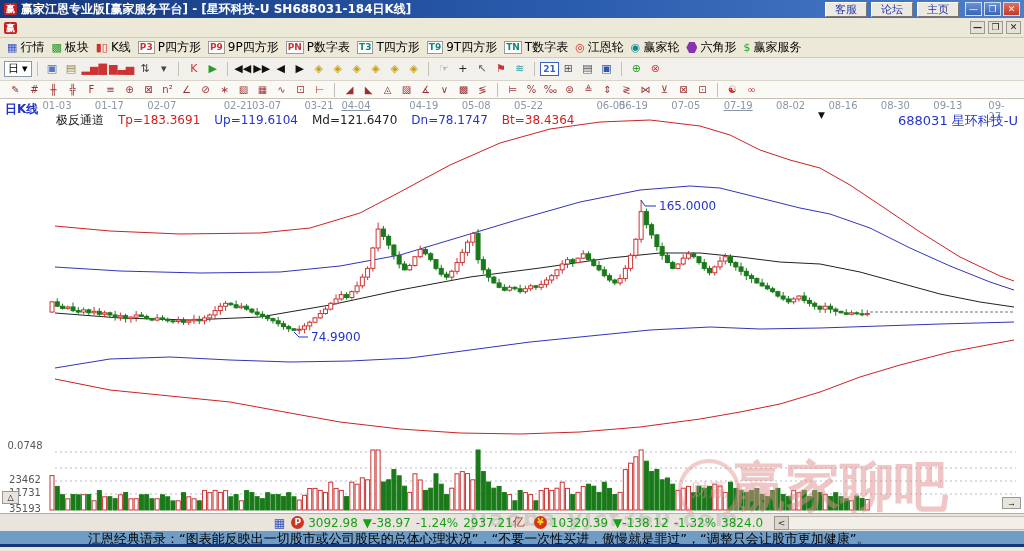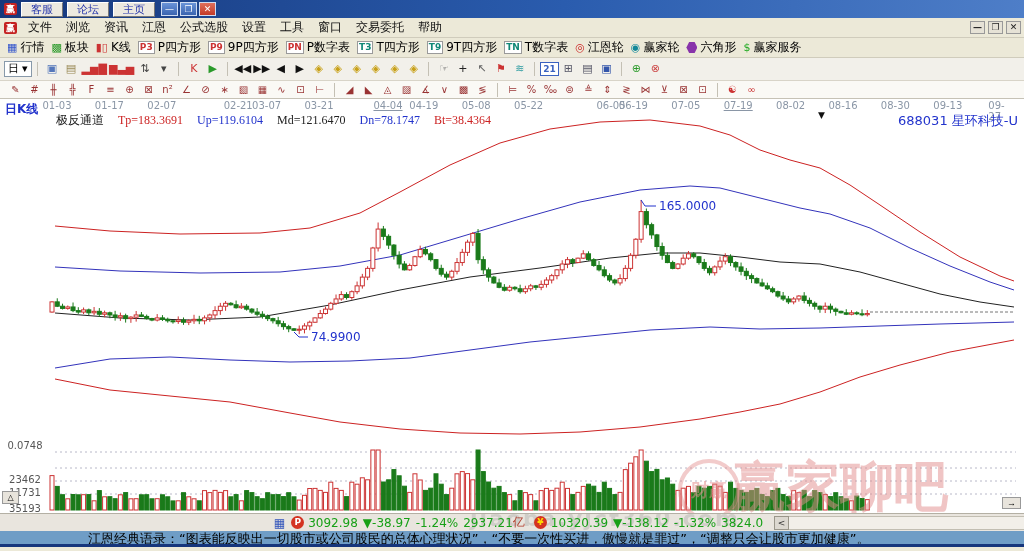--- a/index.html
+++ b/index.html
@@ -39,28 +39,28 @@
   .tsep{width:1px;height:14px;background:#c4c0b4;margin:0 5px;}
   .period{border:1px solid #89a;background:#fff;font-size:11px;line-height:14px;padding:0 3px;display:flex;gap:3px;}
   .cal{border:1px solid #3a62c0;background:#fff;color:#3a62c0;font-size:9px;font-weight:bold;line-height:12px;padding:0 2px;}
   
   .chart{position:relative;height:414px;background:#fff;overflow:hidden;}
   .chart svg{position:absolute;left:0;top:0;z-index:2;}
   .pane-label{position:absolute;left:5px;top:2px;color:#2233cc;font-weight:bold;font-size:12px;z-index:3;}
   .date-label{position:absolute;top:1px;font-size:10px;color:#8a96a6;transform:translateX(-50%);z-index:3;}
   .stock-label{position:absolute;right:6px;top:13px;color:#2233cc;font-size:13px;z-index:3;}
   .param-line{position:absolute;left:56px;top:13px;font-size:12px;z-index:3;white-space:nowrap;}
-  .param-line span{margin-right:14px;font-family:Liberation Serif, serif;}
+  .param-line span{margin-right:14px;}
   .marker-down{position:absolute;left:818px;top:11px;font-size:9px;color:#111;z-index:3;}
   .vol-label{position:absolute;width:50px;left:0;text-align:center;font-size:10px;color:#555;z-index:3;}
   .wm-qq{position:absolute;left:698px;top:322px;font-size:19px;color:#c9c9c9;letter-spacing:1px;z-index:4;pointer-events:none;white-space:nowrap;}
   .wm-big{position:absolute;left:732px;top:352px;font-size:54px;font-weight:bold;color:rgba(226,140,140,.5);z-index:4;pointer-events:none;white-space:nowrap;}
   .wm-logo{position:absolute;left:678px;top:360px;width:62px;height:62px;border:4px solid rgba(226,140,140,.45);
     border-radius:50%;z-index:4;pointer-events:none;display:flex;align-items:center;justify-content:center;}
-  .wm-logo span{font-size:18px;font-weight:bold;color:rgba(226,140,140,.55);}
+  .wm-logo span{font-size:18px;font-weight:normal;color:rgba(226,140,140,.55);}
   .pane-toggle{position:absolute;left:2px;top:392px;width:17px;height:13px;font-size:8px;line-height:10px;
     background:#e8e4dc;border:1px solid #999;z-index:5;padding:0;}
   .vol-next{position:absolute;left:1002px;top:398px;width:19px;height:12px;font-size:9px;line-height:9px;
     background:#e8e4dc;border:1px solid #999;z-index:5;padding:0;}
   
   .statusbar{position:relative;height:18px;background:#e9e5de;border-top:1px solid #b4b0a4;
     display:flex;align-items:center;font-size:12px;overflow:hidden;}
   .sb-grid{color:#3355bb;font-size:12px;margin:0 2px 0 4px;}
   .sb-circle{width:13px;height:13px;border-radius:50%;background:#d43322;color:#fff;font-size:9px;
     line-height:13px;text-align:center;font-weight:bold;margin:0 4px;flex:0 0 auto;}
@@ -77,42 +77,31 @@
   .quotebar{height:16px;background:#6f9dc6;border-bottom:3px solid #16367c;font-size:13px;color:#000;
     line-height:16px;padding-left:88px;white-space:nowrap;overflow:hidden;}
 </style>
 </head>
 <body>
 
 <div class="win">
 
   <div class="titlebar">
     <span class="tlogo">赢</span>
+    <span class="ttext">赢家江恩专业版[赢家服务平台] - [星环科技-U  SH688031-184日K线]</span>
     <span class="tbtn">客服</span>
     <span class="tbtn">论坛</span>
     <span class="tbtn">主页</span>
     <span class="wbtn">—</span>
     <span class="wbtn">❐</span>
     <span class="wbtn close">✕</span>
   </div>
 
   <div class="menubar">
     <span class="tlogo">赢</span>
-    <span id="menu-items" style="display:flex">
-        <span class="menu-item">文件</span>
-        <span class="menu-item">浏览</span>
-        <span class="menu-item">资讯</span>
-        <span class="menu-item">江恩</span>
-        <span class="menu-item">公式选股</span>
-        <span class="menu-item">设置</span>
-        <span class="menu-item">工具</span>
-        <span class="menu-item">窗口</span>
-        <span class="menu-item">交易委托</span>
-        <span class="menu-item">帮助</span>
-      </span>
     <span class="menu-right" id="menu-right">
         <span class="mwbtn">—</span>
         <span class="mwbtn">❐</span>
         <span class="mwbtn">✕</span>
       </span>
   </div>
 
   <div class="tb tb1" id="toolbar-main">
       <div class="tm-item">
         <span class="tm-ic" style="color: rgb(51, 85, 204);">▦</span>
@@ -256,21 +245,21 @@
 
   <div class="chart">
     <span class="pane-label">日K线</span>
     <div id="date-row">
         <span class="date-label" style="left: 57px;">01-03</span>
         <span class="date-label" style="left: 109.4px;">01-17</span>
         <span class="date-label" style="left: 161.8px;">02-07</span>
         <span class="date-label" style="left: 214.2px; padding-left: 48px;">02-21</span>
         <span class="date-label" style="left: 266.6px;">03-07</span>
         <span class="date-label" style="left: 319px;">03-21</span>
-        <span class="date-label" style="left: 388px; text-decoration: underline;">04-04</span>
+        <span class="date-label" style="left: 356px; text-decoration: underline;">04-04</span>
         <span class="date-label" style="left: 423.8px;">04-19</span>
         <span class="date-label" style="left: 476.2px;">05-08</span>
         <span class="date-label" style="left: 528.6px;">05-22</span>
         <span class="date-label" style="left: 611px; text-align: center;">06-05</span>
         <span class="date-label" style="left: 633.4px;">06-19</span>
         <span class="date-label" style="left: 685.8px;">07-05</span>
         <span class="date-label" style="left: 738.2px; text-decoration: underline;">07-19</span>
         <span class="date-label" style="left: 790.6px;">08-02</span>
         <span class="date-label" style="left: 843px;">08-16</span>
         <span class="date-label" style="left: 895.4px;">08-30</span>

